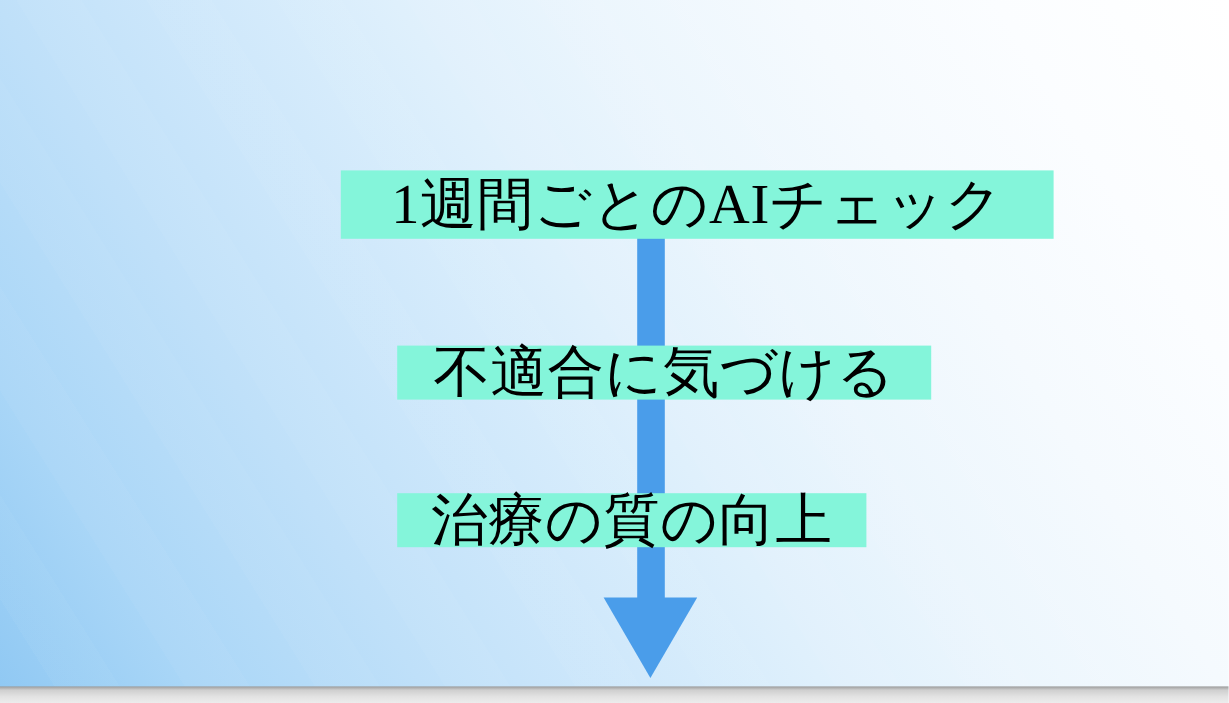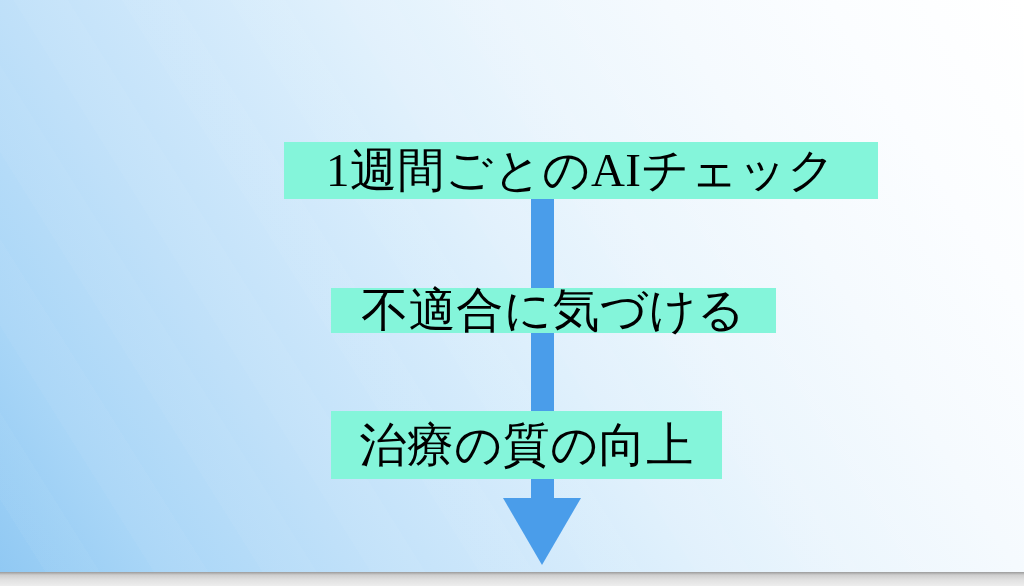--- a/index.html
+++ b/index.html
@@ -120,21 +120,21 @@
     top: 276px;
     width: 445px;
     height: 45px;
     font-size: 47px;
     margin-top: 12px;
   }
   #hl-3 {
     left: 331px;
     top: 411px;
     width: 391px;
-    height: 68px;
+    height: 45px;
     font-size: 47px;
   }
 
   
   .bottom-strip {
     position: absolute;
     left: 0;
     top: 572px;
     width: 1024px;
     height: 14px;

